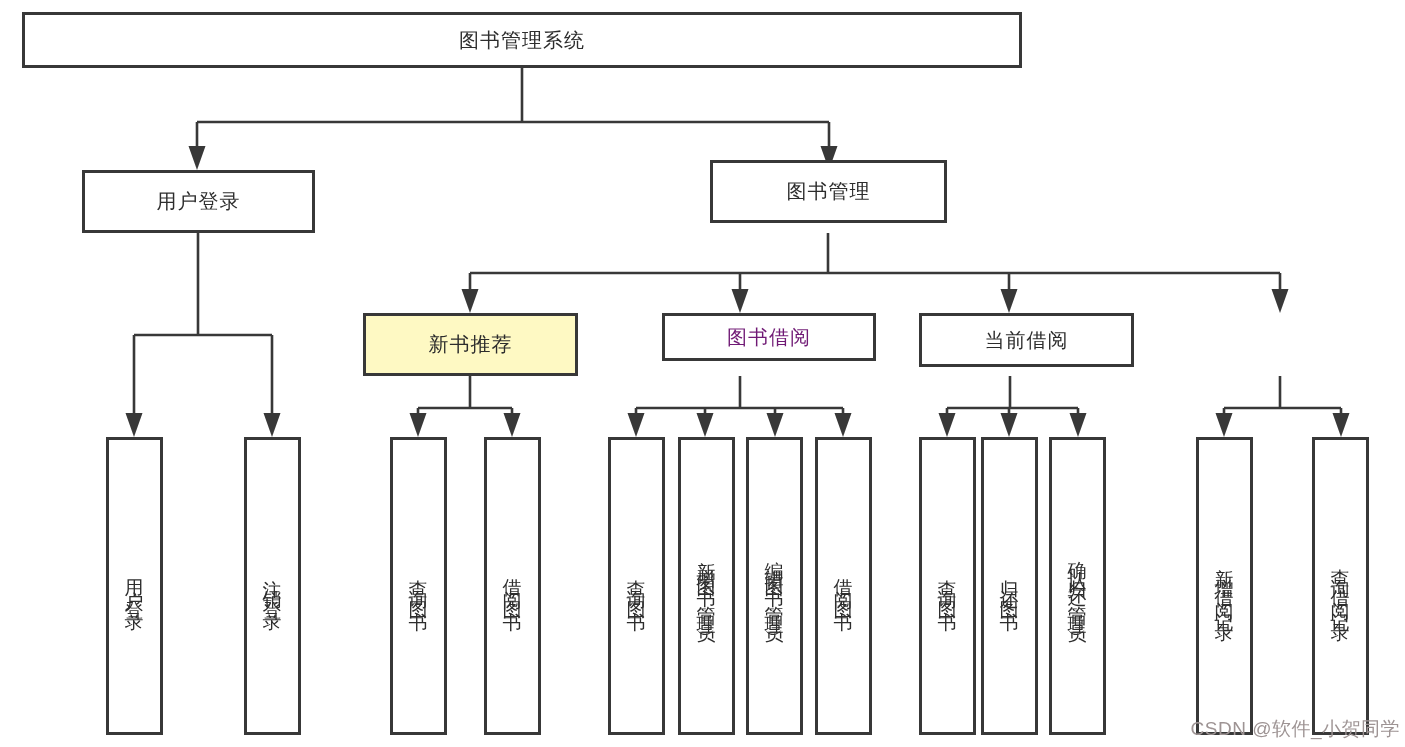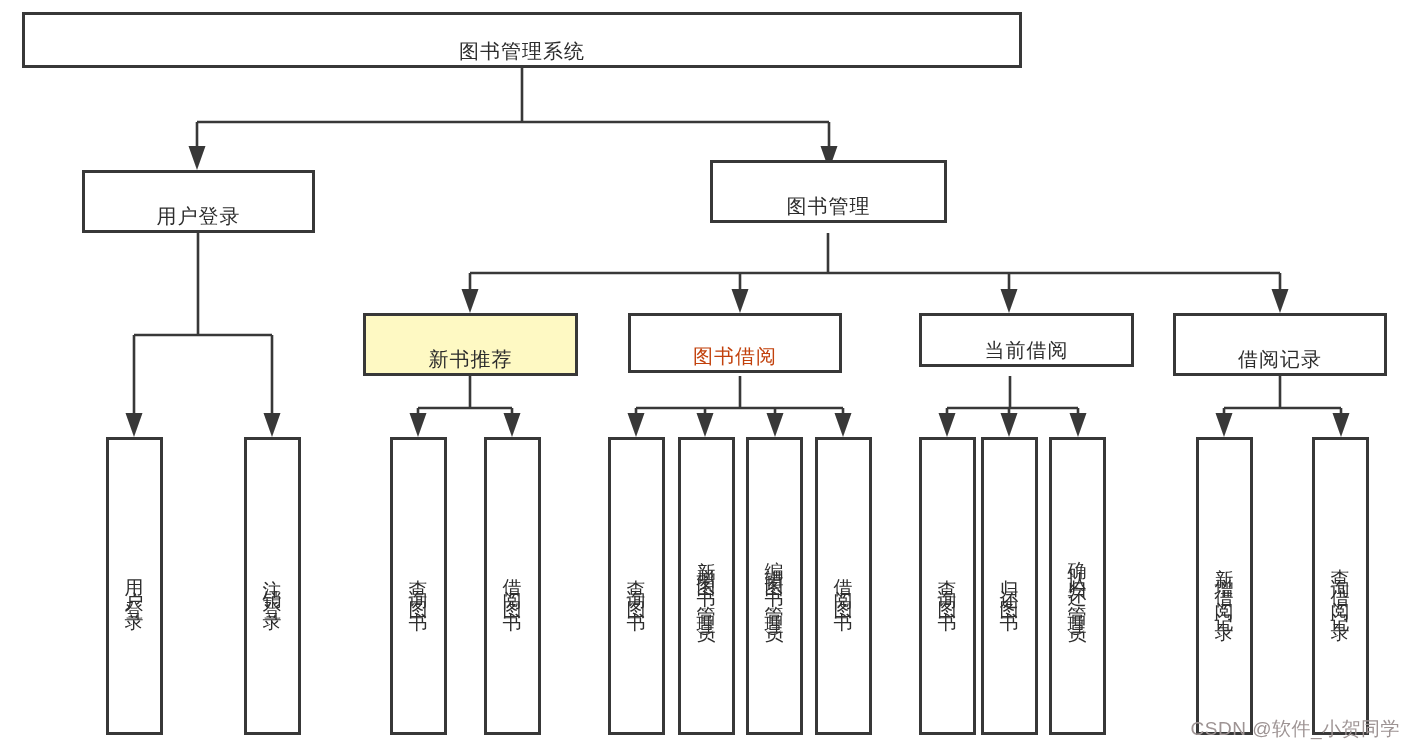--- a/index.html
+++ b/index.html
@@ -16,21 +16,21 @@
     position: absolute;
     left: 0; top: 0;
     width: 1405px; height: 747px;
   }
   .hbox {
     position: absolute;
     box-sizing: border-box;
     background: #ffffff;
     border: 3px solid #383838;
     display: flex;
-    align-items: flex-end;
+    align-items: center;
     justify-content: center;
     font-size: 20px;
     letter-spacing: 1px;
     white-space: nowrap;
   }
   .vbox {
     position: absolute;
     box-sizing: border-box;
     background: #ffffff;
     border: 3px solid #383838;
@@ -115,28 +115,25 @@
   <div class="hbox" style="left: 82px; top: 170px; width: 233px; height: 63px; border-color: rgb(56, 56, 56); background: rgb(255, 255, 255); color: rgb(45, 45, 45);">
     <span>用户登录</span>
   </div>
   <div class="hbox" style="left: 710px; top: 160px; width: 237px; height: 63px; border-color: rgb(56, 56, 56); background: rgb(255, 255, 255); color: rgb(45, 45, 45);">
     <span>图书管理</span>
   </div>
 
   <div class="hbox" style="left: 363px; top: 313px; width: 215px; height: 63px; border-color: rgb(56, 56, 56); background: #fef9c3; color: rgb(45, 45, 45);">
     <span>新书推荐</span>
   </div>
-  <div class="hbox" style="left: 628px; top: 313px; width: 214px; height: 60px; border-color: rgb(56, 56, 56); background: rgb(255, 255, 255); color: #c2410c;">
+  <div class="hbox" style="left: 662px; top: 313px; width: 214px; height: 48px; border-color: rgb(56, 56, 56); background: rgb(255, 255, 255); color: #701a75;">
     <span>图书借阅</span>
   </div>
   <div class="hbox" style="left: 903px; top: 313px; width: 215px; height: 54px; border-color: rgb(56, 56, 56); background: rgb(255, 255, 255); color: rgb(45, 45, 45); margin-left: 16px;">
     <span>当前借阅</span>
-  </div>
-  <div class="hbox" style="left: 1173px; top: 313px; width: 214px; height: 63px; border-color: rgb(56, 56, 56); background: rgb(255, 255, 255); color: rgb(45, 45, 45);">
-    <span>借阅记录</span>
   </div>
 
   <div class="vbox" style="left: 106px; border-color: rgb(56, 56, 56); background: rgb(255, 255, 255); color: rgb(45, 45, 45);">
     <span class="vlabel">用户登录</span>
   </div>
   <div class="vbox" style="left: 244px; border-color: rgb(56, 56, 56); background: rgb(255, 255, 255); color: rgb(45, 45, 45);">
     <span class="vlabel">注销登录</span>
   </div>
 
   <div class="vbox" style="left: 390px; border-color: rgb(56, 56, 56); background: rgb(255, 255, 255); color: rgb(45, 45, 45);">

